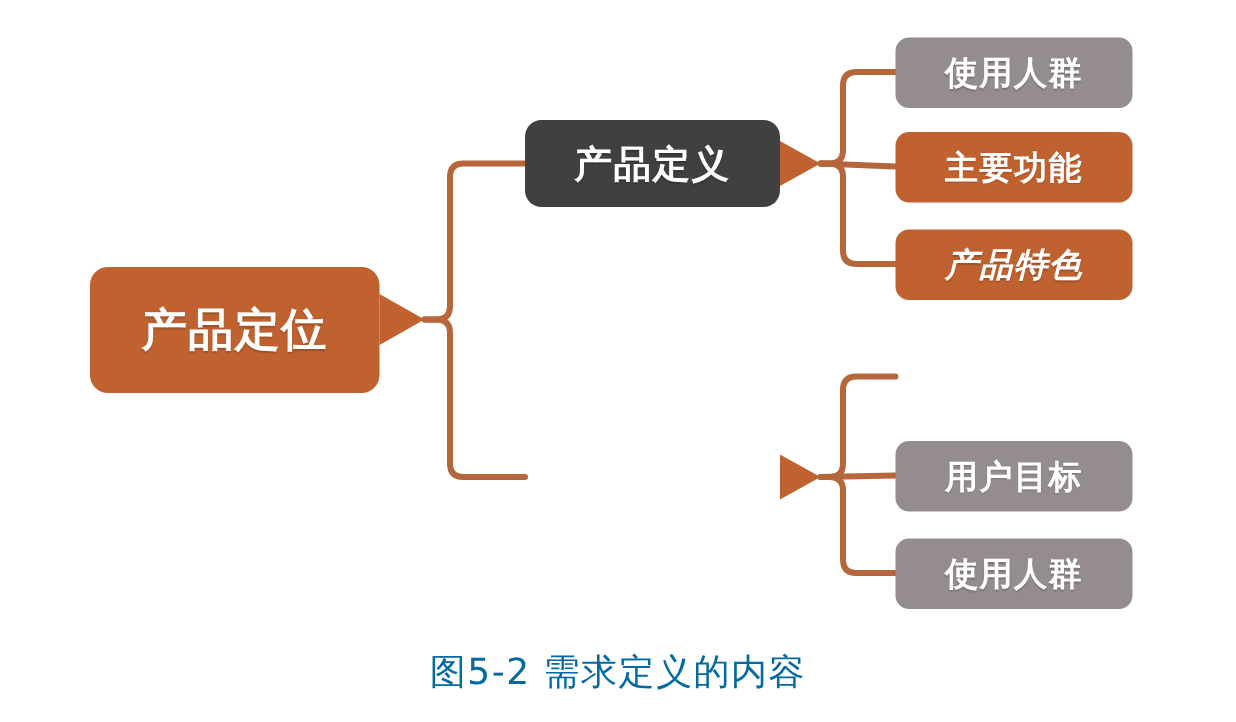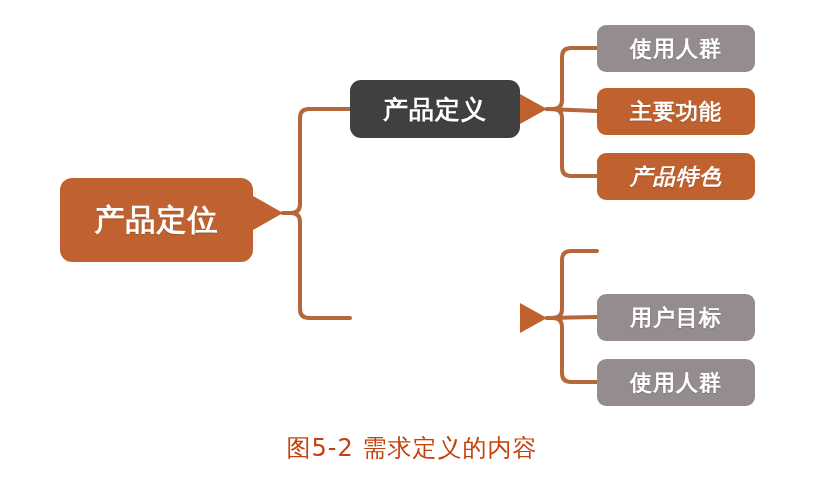--- a/index.html
+++ b/index.html
@@ -83,21 +83,21 @@
   .node-leaf.leaf-3 { top: 228px; }
   .node-leaf.leaf-4 { top: 294px; }
   .node-leaf.leaf-5 { top: 359px; }
 
   #caption {
     position: absolute;
     left: 0;
     top: 432px;
     width: 824px;
     text-align: center;
-    color: #c2410c;
+    color: #0369a1;
     font-size: 24px;
     font-family: "DejaVu Sans", "Liberation Sans", sans-serif;
     letter-spacing: 1px;
   }
 </style>
 </head>
 <body>
 
 <div id="diagram-root">
 

